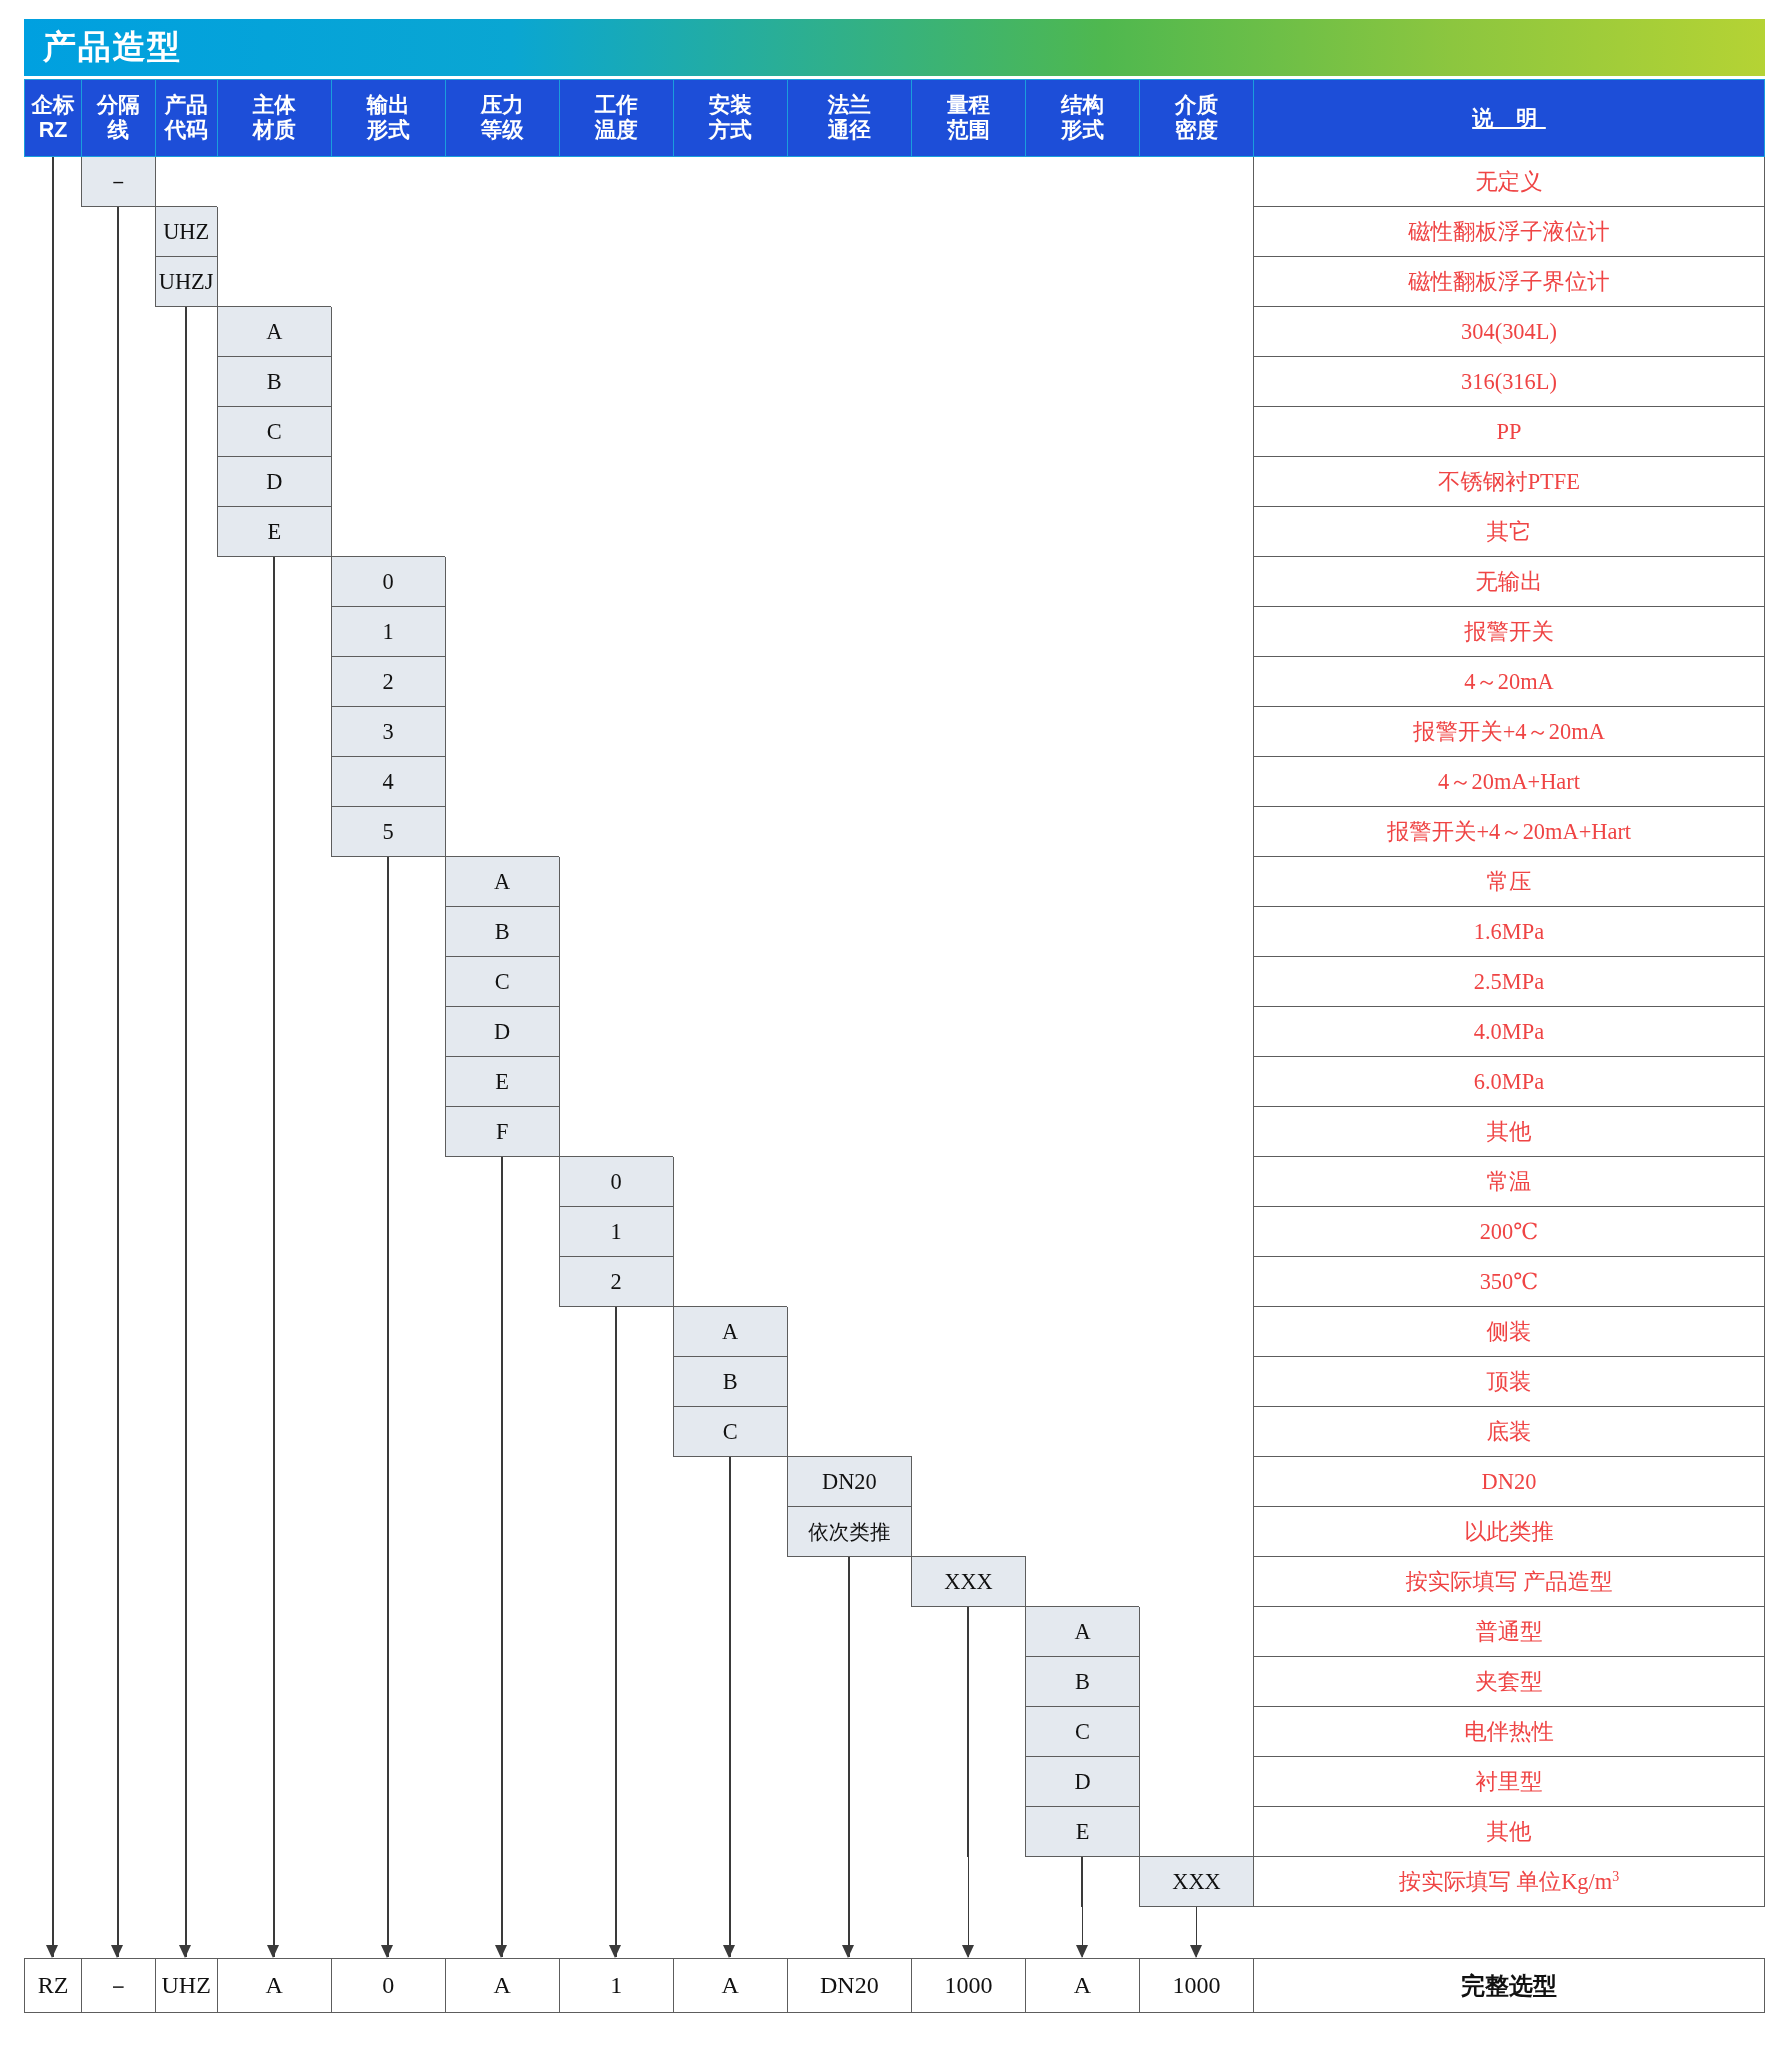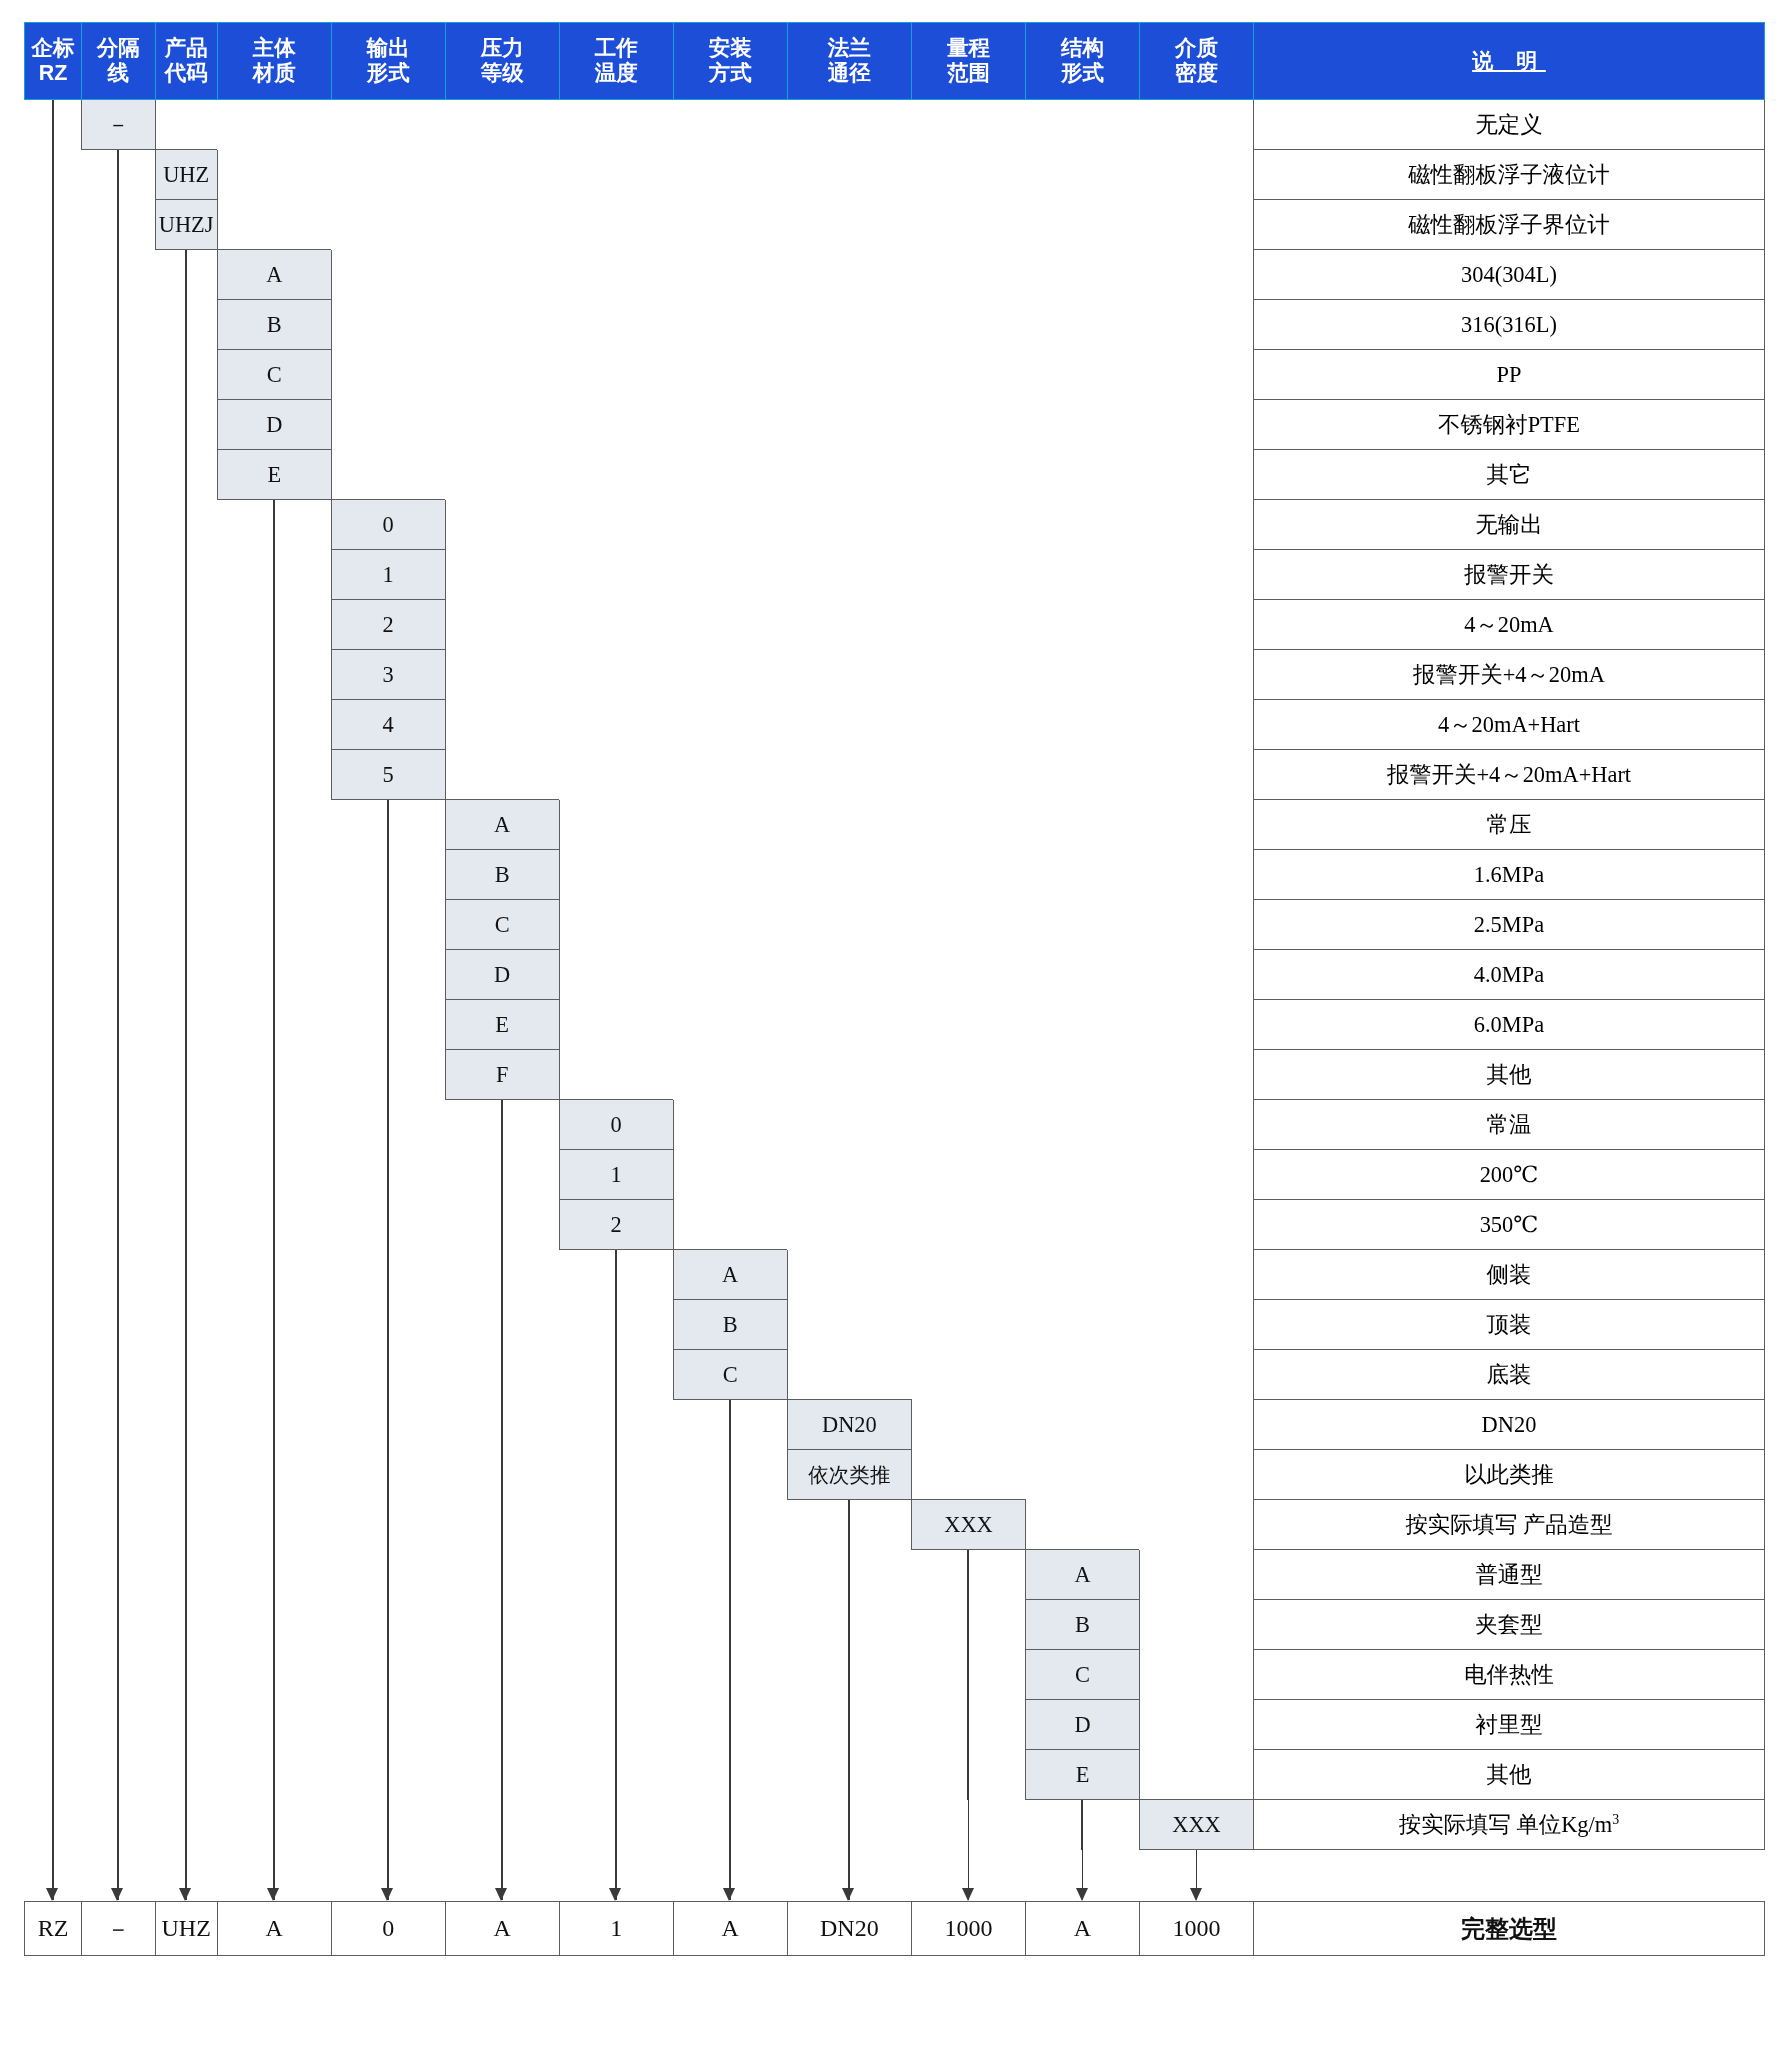--- a/index.html
+++ b/index.html
@@ -87,21 +87,21 @@
   }
   td.code.small {
     font-size: 20.6px;
     font-family: Liberation Serif, serif;
   }
   td.desc {
     border-left: 0.9px solid #5d5d5d !important;
     border-right: 0.9px solid #5d5d5d !important;
     border-bottom: 0.9px solid #5d5d5d !important;
     font-size: 23px;
-    color: #000000;
+    color: #ef4444;
   }
   tr.body-row:first-of-type td.desc {
     border-top: 0.9px solid #5d5d5d !important;
   }
 
   
   .vline {
     position: absolute;
     left: 50%;
     top: -0.9px;
@@ -142,20 +142,23 @@
     font-size: 24px;
     font-family: "Liberation Sans", "DejaVu Sans", sans-serif;
   }
   sup { font-size: 0.62em; vertical-align: super; }
 </style>
 </head>
 <body>
 
 <div class="page">
 
+  <div class="title-banner">
+    <span class="title-text">产品造型</span>
+  </div>
 
   <table class="matrix">
     <colgroup id="matrix-colgroup">
         <col style="width: 55px;">
         <col style="width: 71px;">
         <col style="width: 60px;">
         <col style="width: 110px;">
         <col style="width: 110px;">
         <col style="width: 110px;">
         <col style="width: 110px;">

